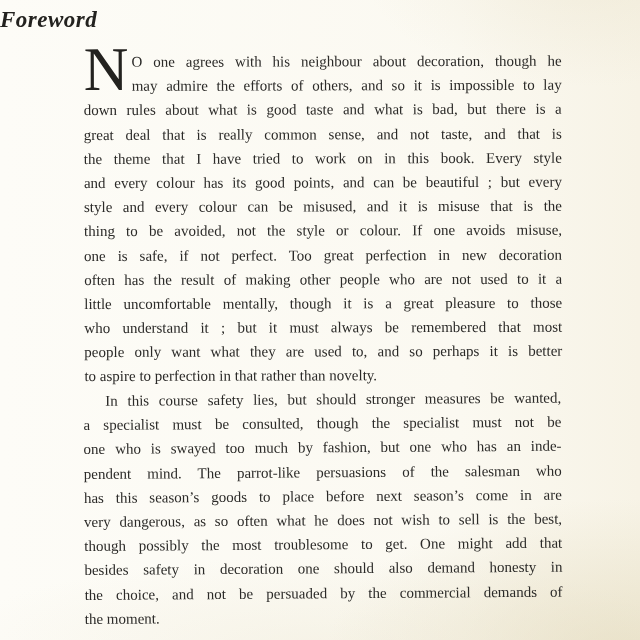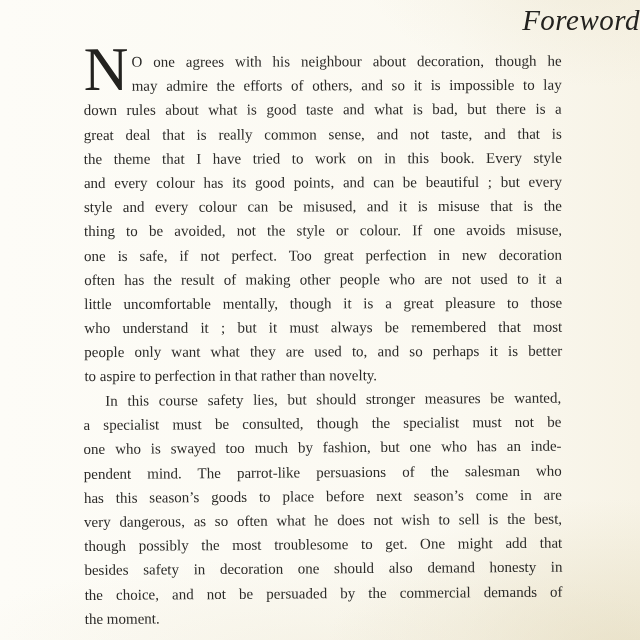--- a/index.html
+++ b/index.html
@@ -18,24 +18,24 @@
       radial-gradient(ellipse 320px 160px at 92% -4%, rgba(230,222,196,0.35), rgba(230,222,196,0) 70%),
       radial-gradient(ellipse 500px 120px at 50% 101%, rgba(235,229,207,0.35), rgba(235,229,207,0) 75%),
       linear-gradient(90deg, #fdfcf7 0%, #fbf9f1 72%, #f7f3e6 100%);
   }
 
   .title {
     position: absolute;
     top: 2px;
     left: 0;
     width: 100%;
-    text-align: right;
+    text-align: left;
     font-style: italic;
-    font-weight: 400;
-    font-size: 29px;
+    font-weight: 700;
+    font-size: 23px;
     line-height: 36px;
     letter-spacing: 0.5px;
     color: #23221f;
   }
 
   .textblock {
     position: absolute;
     left: 84px;
     top: 50px;
     width: 478px;

